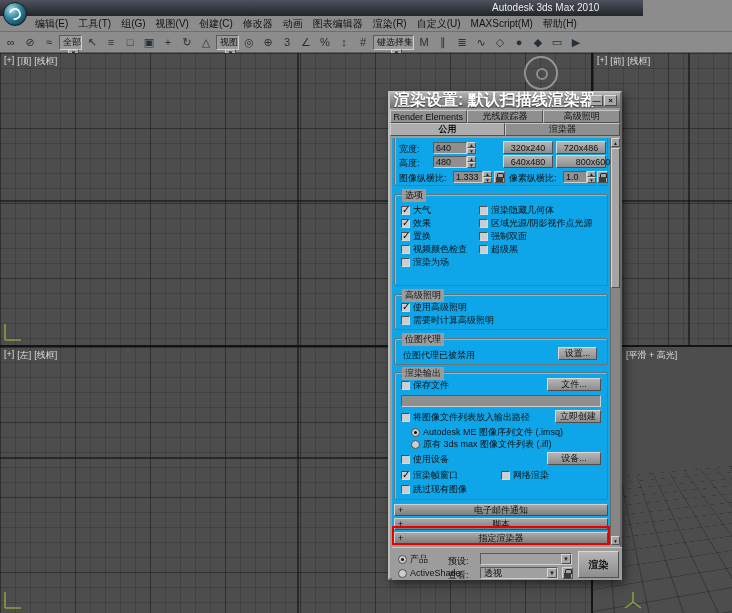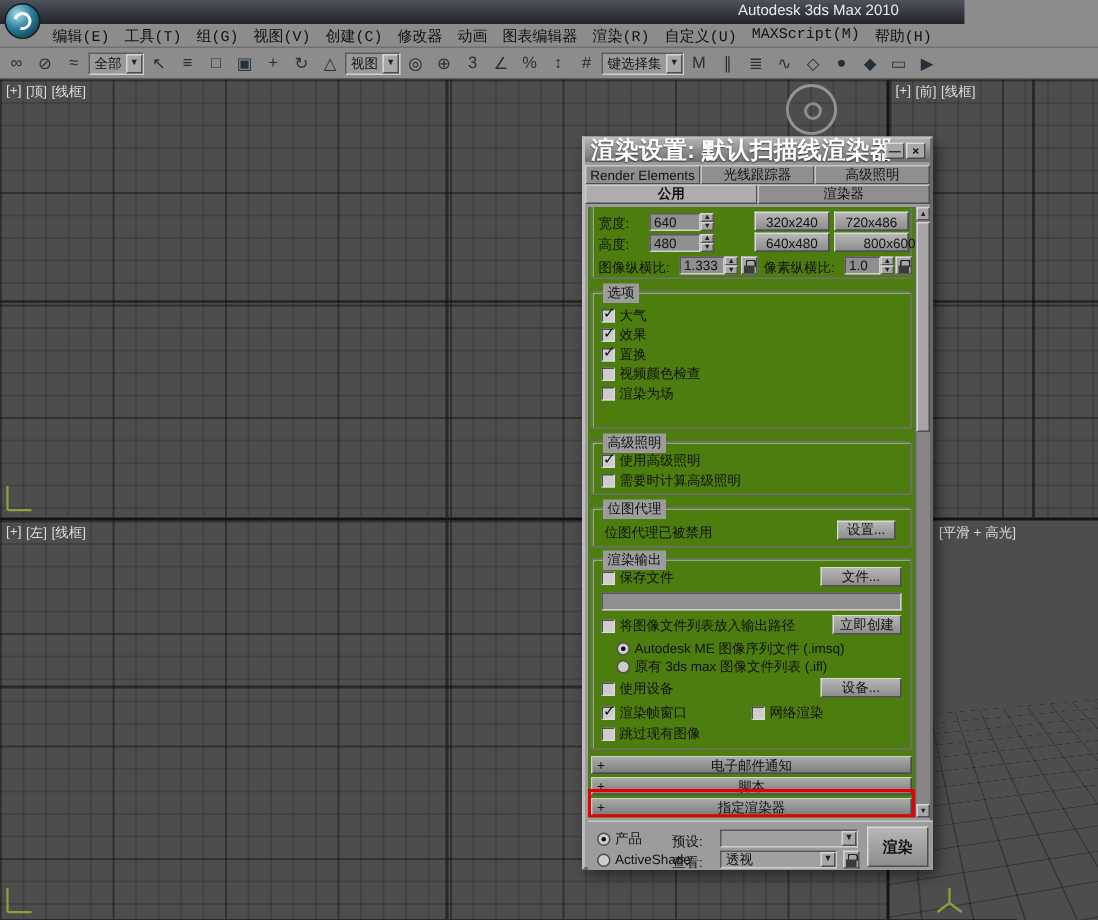--- a/index.html
+++ b/index.html
@@ -6,24 +6,24 @@
   html,body{width:732px;height:613px;overflow:hidden;background:#000;}
   #app{position:relative;width:732px;height:613px;background:#8c8c8c;font-size:10px;color:#111;}
 
   
   #titlebar{position:absolute;left:0;top:0;width:643px;height:16px;background:linear-gradient(#4d525c,#22242a);color:#ececec;}
   #title-app{position:absolute;left:492px;top:2px;font-size:10px;white-space:nowrap;}
   #title-doc{position:absolute;left:655px;top:2px;font-size:10px;white-space:nowrap;margin-top:44px;}
   #logo{position:absolute;left:3px;top:2px;width:24px;height:24px;border-radius:50%;background:radial-gradient(circle at 35% 30%,#a8dcec,#2b7f9b 45%,#0d4456 82%);border:1px solid #1c1c1c;z-index:6;}
   #logo .swirl{position:absolute;left:5px;top:5px;width:12px;height:12px;border:2px solid #fff;border-left-color:transparent;border-radius:50%;transform:rotate(-30deg);}
   #menubar{position:absolute;left:0;top:16px;width:732px;height:16px;background:#8c8c8c;border-bottom:1px solid #6f6f6f;display:flex;align-items:center;list-style:none;padding-left:30px;}
-  .menu-item{padding:0 5px;font-size:10px;white-space:nowrap;cursor:default;font-family:Liberation Mono, monospace;}
+  .menu-item{padding:0 5px;font-size:10px;white-space:nowrap;cursor:default;}
   #toolbar{position:absolute;left:0;top:32px;width:732px;height:21px;background:#8c8c8c;border-bottom:1px solid #5c5c5c;display:flex;align-items:center;gap:1px;padding:0 2px;}
   .tb-icon{width:18px;height:17px;display:flex;align-items:center;justify-content:center;font-size:11px;color:#26303a;cursor:default;}
-  .tb-dd{height:15px;background:#9a9a9a;border:1px solid;border-color:#5c5c5c #cfcfcf #cfcfcf #5c5c5c;display:flex;align-items:center;font-size:9px;padding-left:3px;white-space:nowrap;}
+  .tb-dd{height:15px;background:#9a9a9a;border:1px solid;border-color:#5c5c5c #cfcfcf #cfcfcf #5c5c5c;display:flex;align-items:center;font-size:9px;padding-left:3px;white-space:nowrap;flex-direction:column;}
   .tb-dd-arrow{width:11px;height:13px;background:#a8a8a8;border:1px solid;border-color:#d6d6d6 #4f4f4f #4f4f4f #d6d6d6;font-size:6px;display:flex;align-items:center;justify-content:center;margin-left:3px;color:#222;}
 
   
   #workspace{position:absolute;left:0;top:53px;width:732px;height:560px;background:#141414;}
   .viewport{position:absolute;background-color:#4d4d4d;overflow:hidden;}
   .grid{background-image:
     linear-gradient(rgba(10,10,10,.30) 1px,transparent 1px),
     linear-gradient(90deg,rgba(10,10,10,.30) 1px,transparent 1px),
     linear-gradient(rgba(0,0,0,.14) 1px,transparent 1px),
     linear-gradient(90deg,rgba(0,0,0,.14) 1px,transparent 1px);
@@ -39,21 +39,21 @@
   #compass::after{content:"";position:absolute;left:10px;top:10px;width:8px;height:8px;border:2px solid rgba(240,240,240,.4);border-radius:50%;}
 
   
   #dialog{position:absolute;left:388px;top:91px;width:234px;height:489px;background:#9c9c9c;border:2px outset #bdbdbd;box-shadow:3px 4px 9px rgba(0,0,0,.5);z-index:10;font-size:9px;}
   .dlg-title{position:absolute;left:0;top:0;right:0;height:15px;background:linear-gradient(#b0b0b0,#6e6e6e);display:flex;align-items:center;color:#fff;font-weight:bold;font-size:16px;padding-left:4px;text-shadow:0 1px 1px rgba(0,0,0,.6);white-space:nowrap;}
   .dlg-btn{position:absolute;top:2px;width:13px;height:11px;background:#a8a8a8;border:1px solid;border-color:#dcdcdc #4a4a4a #4a4a4a #dcdcdc;font-size:8px;line-height:9px;text-align:center;color:#111;font-weight:bold;}
   #tabs1{position:absolute;left:0;top:17px;width:230px;height:13px;display:flex;}
   #tabs2{position:absolute;left:0;top:30px;width:230px;height:13px;display:flex;}
   .tab{flex:1;background:#8f8f8f;border:1px solid;border-color:#c8c8c8 #4f4f4f #4f4f4f #c8c8c8;display:flex;align-items:center;justify-content:center;font-size:9px;white-space:nowrap;overflow:hidden;}
   .tab.active{background:#adadad;font-weight:bold;}
-  #content{position:absolute;left:2px;top:45px;width:218px;height:407px;background:#4d7c0f;overflow:hidden;}
+  #content{position:absolute;left:2px;top:45px;width:218px;height:407px;background:#0ea5e9;overflow:hidden;}
   #scrollbar{position:absolute;left:220px;top:45px;width:10px;height:407px;background:#868686;border-left:1px solid #6a6a6a;}
   .sb-arrow{position:absolute;left:0;width:9px;height:9px;background:#a5a5a5;border:1px solid;border-color:#d6d6d6 #4f4f4f #4f4f4f #d6d6d6;font-size:5px;text-align:center;line-height:8px;color:#222;}
   #sb-thumb{position:absolute;left:0;top:10px;width:9px;height:140px;background:#a5a5a5;border:1px solid;border-color:#d6d6d6 #4f4f4f #4f4f4f #d6d6d6;}
 
   .gbox{position:absolute;border:1px solid #707070;border-radius:2px;box-shadow:inset 1px 1px 0 rgba(220,220,220,.5);}
   .gtitle{position:absolute;top:-6px;left:7px;background:#9c9c9c;padding:0 3px;font-size:9px;white-space:nowrap;}
   .lbl{position:absolute;font-size:9px;white-space:nowrap;}
   .fld{position:absolute;height:12px;background:#8f8f8f;border:1px solid;border-color:#5a5a5a #d0d0d0 #d0d0d0 #5a5a5a;display:flex;align-items:center;padding-left:2px;font-size:9px;overflow:hidden;}
   .spin{position:absolute;width:9px;height:12px;display:flex;flex-direction:column;}
   .spin span{flex:1;background:#a6a6a6;border:1px solid;border-color:#d6d6d6 #555 #555 #d6d6d6;font-size:5px;line-height:4px;text-align:center;color:#222;}
@@ -275,20 +275,38 @@
             </label>
             <label class="chk-row">
               <span class="chk-box"></span>
               <span class="chk-label">视频颜色检查</span>
             </label>
             <label class="chk-row">
               <span class="chk-box"></span>
               <span class="chk-label">渲染为场</span>
             </label>
           </div>
+        <div style="position:absolute;left:84px;top:9px;">
+            <label class="chk-row">
+              <span class="chk-box"></span>
+              <span class="chk-label">渲染隐藏几何体</span>
+            </label>
+            <label class="chk-row">
+              <span class="chk-box"></span>
+              <span class="chk-label">区域光源/阴影视作点光源</span>
+            </label>
+            <label class="chk-row">
+              <span class="chk-box"></span>
+              <span class="chk-label">强制双面</span>
+            </label>
+            <label class="chk-row">
+              <span class="chk-box"></span>
+              <span class="chk-label">超级黑</span>
+            </label>
+          </div>
       </div>
 
       <div class="gbox" style="left:2px;top:156px;width:214px;height:36px;">
         <span class="gtitle">高级照明</span>
         <div style="position:absolute;left:6px;top:6px;">
             <label class="chk-row">
               <span class="chk-box on"></span>
               <span class="chk-label">使用高级照明</span>
             </label>
             <label class="chk-row">

